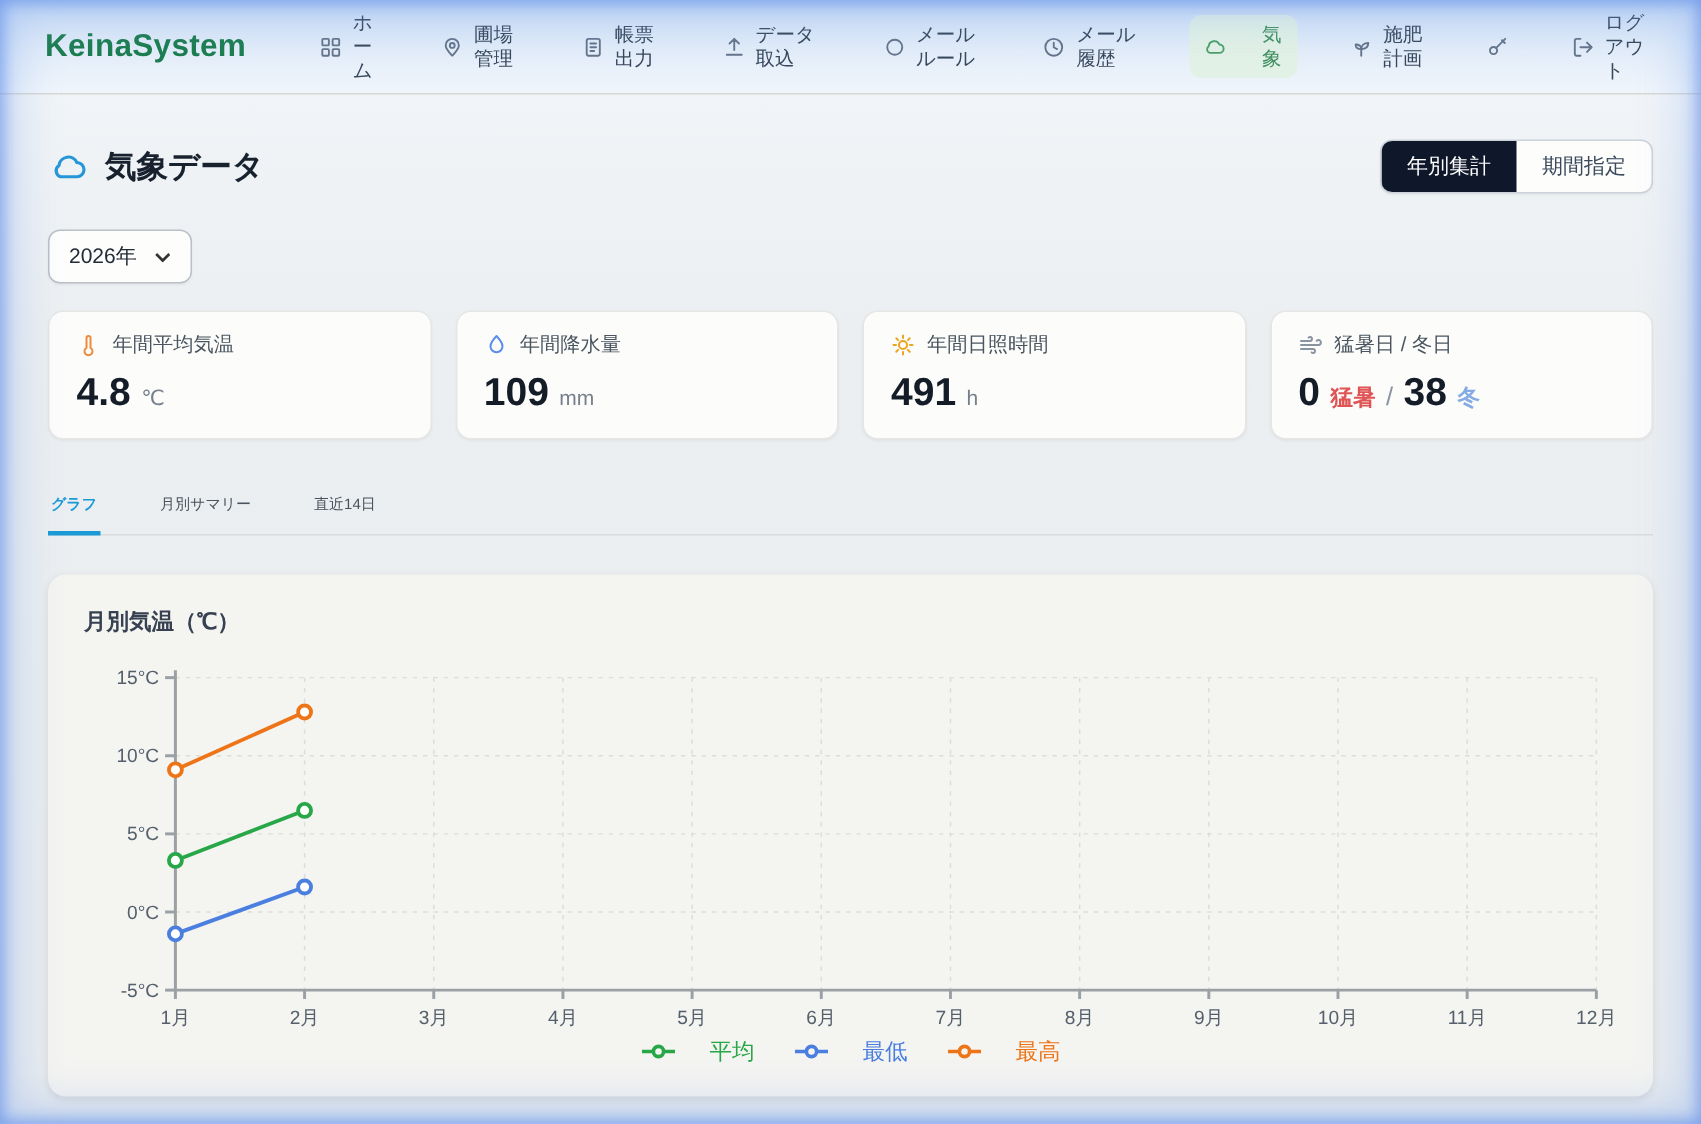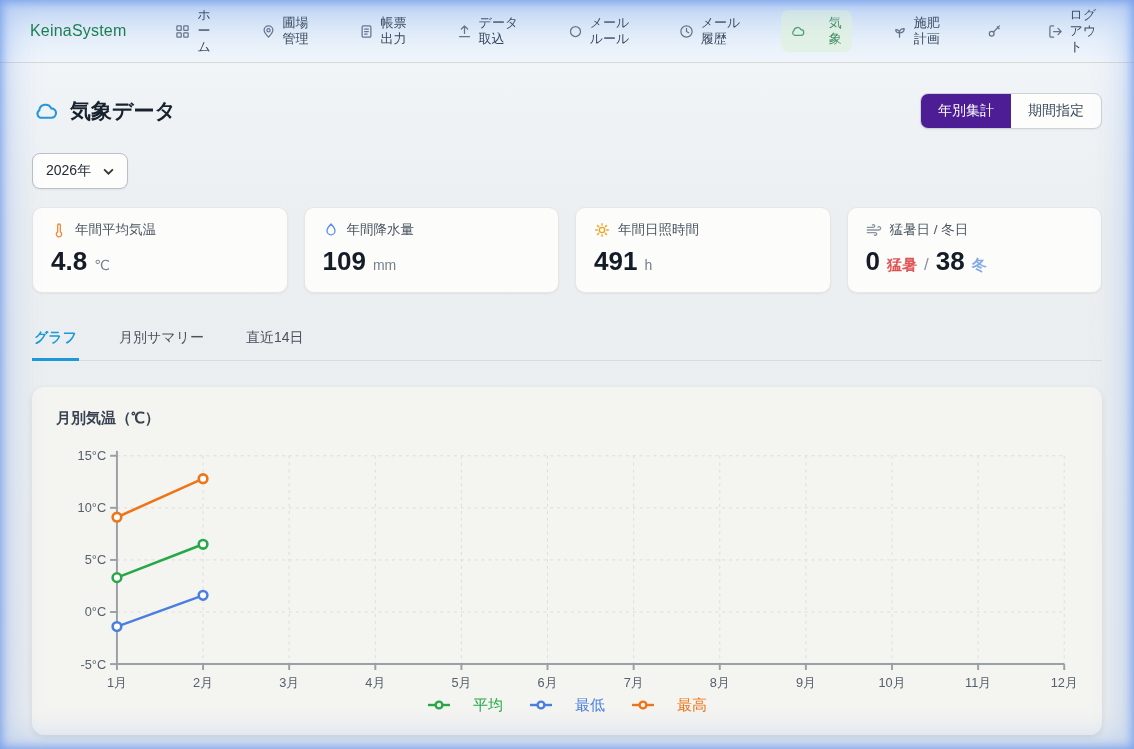--- a/index.html
+++ b/index.html
@@ -14,59 +14,59 @@
   .blue-frame { position:fixed; inset:0; pointer-events:none; z-index:60;
     box-shadow: inset 0 0 10px 2px rgba(92,140,232,.70), inset 0 0 30px 10px rgba(124,166,240,.38); }
 
   
   header {
     height:63px; display:flex; align-items:center;
     padding:0 28px 0 30px;
     background:linear-gradient(180deg,#cfe0f5 0%,#e3edf9 55%,#f0f5fb 100%);
     border-bottom:1px solid #d7d8d3;
   }
-  .logo { font-size:16px; font-weight:normal; color:#1b7d4f; letter-spacing:.2px; white-space:nowrap; margin-right:40px; }
+  .logo { font-size:21px; font-weight:bold; color:#1b7d4f; letter-spacing:.2px; white-space:nowrap; margin-right:40px; }
   nav { flex:1; display:flex; align-items:center; justify-content:space-between; }
   .nav-item { display:flex; align-items:center; gap:7px; color:#37485c; font-size:13px; line-height:1.25; cursor:pointer; padding:5px 9px; border-radius:8px; }
   .nav-item .nicon { display:flex; color:#64748b; flex:0 0 auto; }
   .nav-item .nlabel { display:inline-block; }
   .w1 .nlabel { width:1.1em; } .w2 .nlabel { width:2.1em; } .w3 .nlabel { width:3.1em; }
   .nav-item.active { background:#e2f1e6; color:#3f8f5f;gap:24px; }
   .nav-item.active .nicon { color:#4aa06a; }
   .nav-item.icon-only { padding:6px 6px; }
   svg.ic { width:15px; height:15px; stroke:currentColor; fill:none; stroke-width:2; stroke-linecap:round; stroke-linejoin:round; }
 
   
   .content { padding:0 32px; }
   .title-row { margin-top:30px; display:flex; align-items:center; }
   .page-title { display:flex; align-items:center; gap:11px; font-size:21px; font-weight:bold; color:#18222e; }
   .page-title svg { width:27px; height:21px; stroke:#2597d8; fill:none; stroke-width:2; }
   .view-toggle { margin-left:auto; display:flex; border:1px solid #cbd2d9; border-radius:8px; overflow:hidden; background:#fdfdfc; box-shadow:0 1px 2px rgba(0,0,0,.05); }
   .view-toggle button { font-family:inherit; font-size:14px; padding:8px 17px; border:none; background:transparent; color:#3a4a5c; cursor:pointer; }
-  .view-toggle button.active { background:#4c1d95; color:#fff; }
+  .view-toggle button.active { background:#0f172a; color:#fff; }
 
   .year-select { margin-top:24px; display:inline-flex; align-items:center; gap:12px;
     background:#fdfdfc; border:1px solid #b9c0c8; border-radius:8px; padding:8px 13px;
     font-size:14px; color:#222b36; cursor:pointer; box-shadow:0 1px 2px rgba(0,0,0,.05); }
   .year-select svg { width:11px; height:7px; stroke:#333; fill:none; stroke-width:2; }
 
   
   .stats { margin-top:18px; display:flex; gap:16px; }
   .card { flex:1; background:#fcfcfb; border:1px solid #e6e7e4; border-radius:10px; padding:13px 18px 15px; box-shadow:0 1px 2px rgba(0,0,0,.05); }
   .card-label { display:flex; align-items:center; gap:8px; font-size:13.5px; color:#4a5560; }
   .card-label svg { width:16px; height:16px; fill:none; stroke-width:2; stroke-linecap:round; stroke-linejoin:round; }
   .card-value { margin-top:7px; font-size:26px; font-weight:bold; color:#141c28; display:flex; align-items:baseline; gap:7px; }
   .card-value .unit { font-size:14px; font-weight:normal; color:#76808c; }
   .hotcold .part-label.hot { font-size:15px; font-weight:bold; color:#df5454; }
   .hotcold .sep { font-size:17px; font-weight:normal; color:#8a93a0; }
   .hotcold .part-label.cold { font-size:15px; font-weight:bold; color:#85abe4; }
 
   
   .tabs { margin-top:27px; display:flex; gap:38px; border-bottom:1px solid #d9dcdd; }
-  .tab { font-size:14px; color:#49525d; padding:9px 2px 11px; cursor:pointer; border-bottom:3px solid transparent; margin-bottom:-1px; }
+  .tab { font-size:10px; color:#49525d; padding:9px 2px 11px; cursor:pointer; border-bottom:3px solid transparent; margin-bottom:-1px; }
   .tab.active { color:#1b9ad6; border-bottom-color:#1b9ad6; font-weight:bold; }
 
   
   .chart-card { margin-top:26px; background:#f4f4f1; border-radius:12px; padding:22px 24px 16px; box-shadow:0 2px 6px rgba(0,0,0,.09); }
   .chart-title { font-size:15px; font-weight:bold; color:#374151;font-family:Liberation Mono, monospace; }
   .chart-wrap { margin-top:14px; }
   .chart-wrap svg { width:100%; height:auto; display:block; font-family:"Liberation Sans","DejaVu Sans",sans-serif; }
   .legend { display:flex; justify-content:center; align-items:center; gap:26px; margin-top:2px; padding-bottom:4px; }
   .legend-item { display:flex; align-items:center; gap:22px; font-size:15px; cursor:pointer; }
   .legend-item svg { width:24px; height:12px; }

